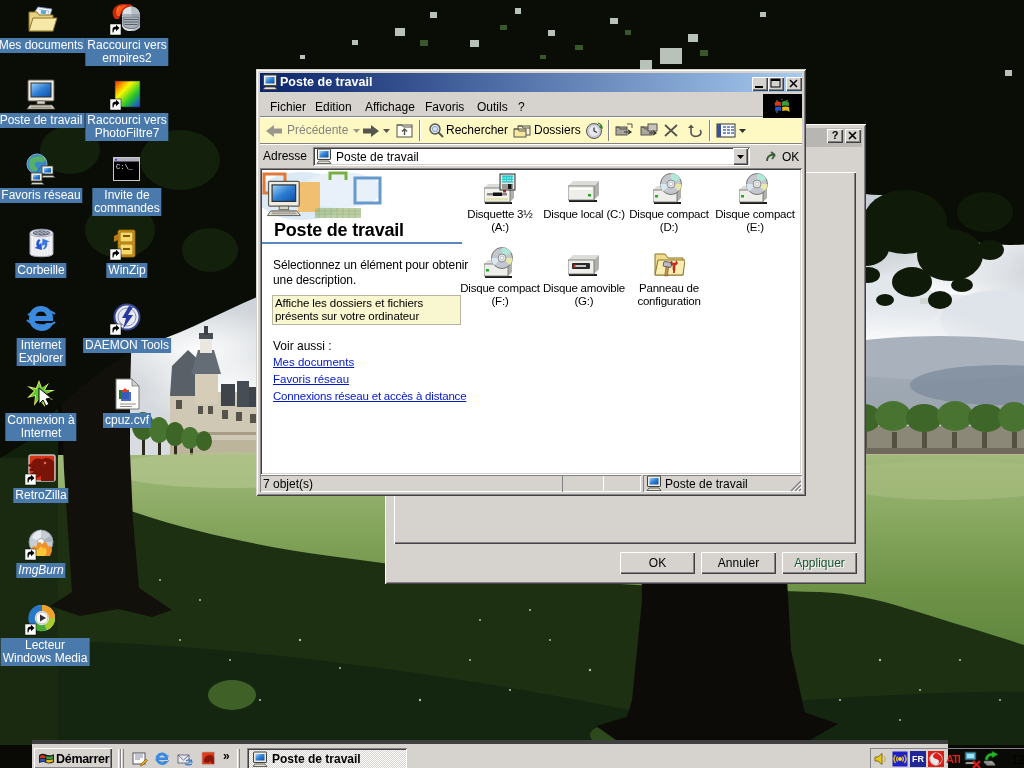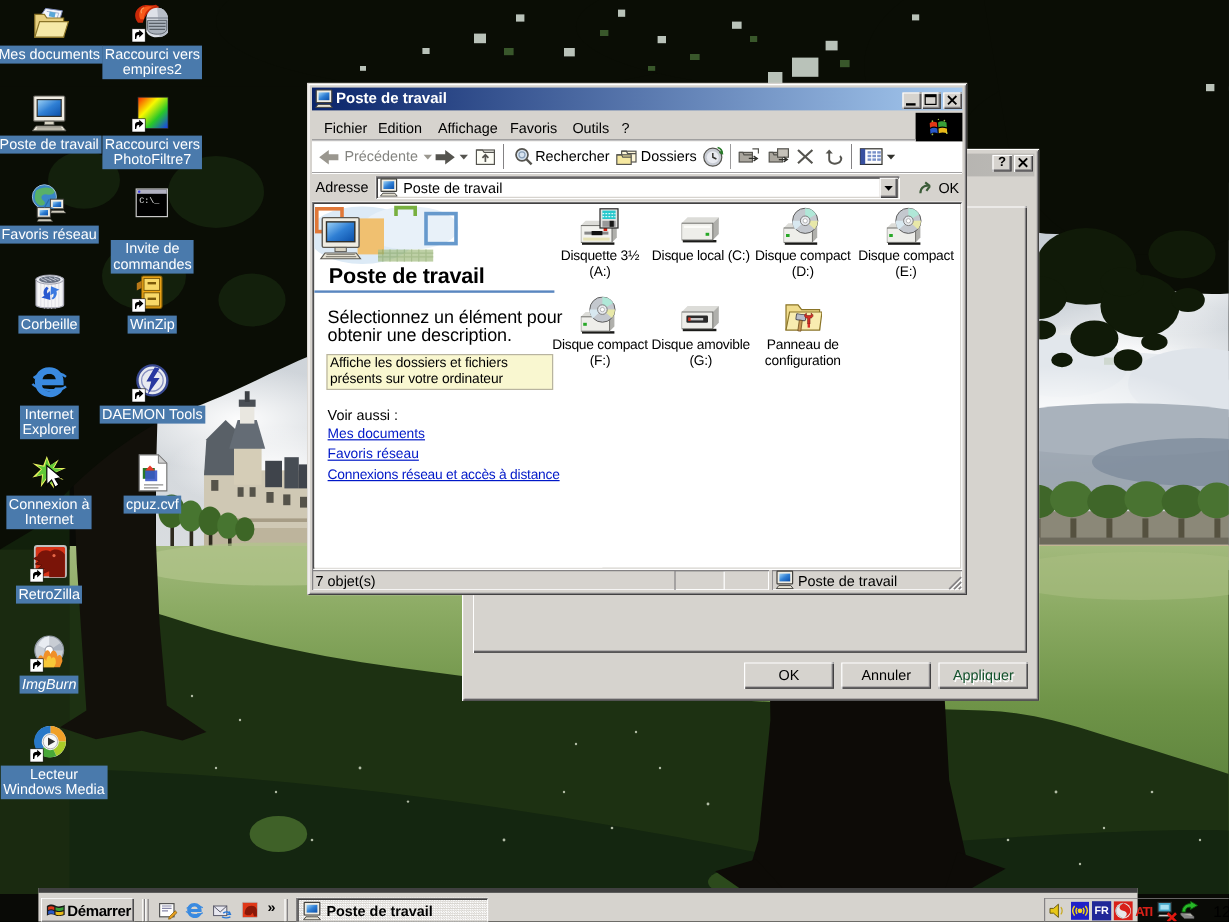--- a/index.html
+++ b/index.html
@@ -388,21 +388,21 @@
  <use href="#shortcut"></use>
 </svg>
 <div class="dlabel" style="left:127px;top:113px;transform:translateX(-50%);">Raccourci vers<br>PhotoFiltre7</div>
 <svg class="abs" style="left:110px;top:153px" width="33" height="33" viewBox="0 0 33 33">
  <rect x="3" y="4" width="27" height="24" fill="#c8c8c8"></rect>
  <rect x="4" y="5" width="25" height="22" fill="#000"></rect>
  <rect x="4" y="5" width="25" height="3.5" fill="#b0b0c0"></rect>
  <circle cx="6" cy="6.7" r="1" fill="#3838e8"></circle>
  <text x="6" y="16" font-size="7" fill="#e8e8e8" font-family="Liberation Mono,monospace">C:\_</text>
 </svg>
-<div class="dlabel" style="left:127px;top:188px;transform:translateX(-50%);margin-top:12px;">Invite de<br>commandes</div>
+<div class="dlabel" style="left:127px;top:188px;transform:translateX(-50%);">Invite de<br>commandes</div>
 <svg class="abs" style="left:110px;top:228px" width="33" height="33" viewBox="0 0 33 33">
  <rect x="8" y="2" width="17" height="27" rx="1.5" fill="#f0a818" stroke="#7a5808" stroke-width="1"></rect>
  <rect x="10" y="4" width="13" height="10" fill="#f8d868" stroke="#7a5808" stroke-width="0.8"></rect>
  <rect x="10" y="16" width="13" height="11" fill="#f8d868" stroke="#7a5808" stroke-width="0.8"></rect>
  <rect x="13" y="7" width="7" height="2" fill="#7a5808"></rect>
  <rect x="13" y="20" width="7" height="2" fill="#7a5808"></rect>
  <path d="M4,8 L8,6 L8,12 L4,14 Z" fill="#b87818"></path>
  <use href="#shortcut"></use>
 </svg>
 <div class="dlabel" style="left:127px;top:263px;transform:translateX(-50%);">WinZip</div>
@@ -479,21 +479,21 @@
           <circle cx="3" cy="3" r="0.7"></circle>
           <circle cx="13" cy="2.5" r="0.7"></circle>
           <circle cx="15" cy="13" r="0.7"></circle>
           <circle cx="3" cy="14" r="0.7"></circle>
           <circle cx="8" cy="1.5" r="0.6"></circle>
         </g>
     </svg>
   </div>
   <div class="abs" style="left:4px;top:47px;width:503px;height:2px;box-shadow:inset 0 1px 0 #848284, inset 0 2px 0 #fff;"></div>
 
-  <div class="abs" id="toolbar" style="left:4px;top:49px;width:542px;height:26px;background:#ffffff;text-align:right;">
+  <div class="abs" id="toolbar" style="left:4px;top:49px;width:542px;height:26px;background:#fef9c3;text-align:right;">
     <svg class="abs" style="left:5px;top:5px" width="18" height="16" viewBox="0 0 18 16">
         <path d="M1,8 L9,2 L9,5.5 L17,5.5 L17,10.5 L9,10.5 L9,14 Z" fill="#9a978f"></path>
       </svg>
     <span class="abs" style="left:27px;top:5px;font-size:12px;color:#848480;">Précédente</span>
     <svg class="abs" style="left:92px;top:10px" width="9" height="6">
         <path d="M1,1 L8,1 L4.5,5 Z" fill="#9a978f"></path>
       </svg>
     <svg class="abs" style="left:102px;top:5px" width="18" height="16" viewBox="0 0 18 16">
         <path d="M17,8 L9,2 L9,5.5 L1,5.5 L1,10.5 L9,10.5 L9,14 Z" fill="#55544f"></path>
       </svg>
@@ -598,21 +598,21 @@
         <g opacity="0.75">
             <rect x="53" y="38" width="46" height="10" fill="#a8c088"></rect>
             <path d="M53,41 H99 M53,44 H99 M57,38 V48 M63,38 V48 M69,38 V48 M75,38 V48 M81,38 V48 M87,38 V48 M93,38 V48" stroke="#8aa868" stroke-width="1"></path>
           </g>
         <g transform="translate(3,9) scale(1.18)">
             <use href="#mycomp32"></use>
           </g>
       </svg>
       <div class="abs" style="left:12px;top:50px;font-size:18px;font-weight:bold;color:#000;letter-spacing:-0.2px;">Poste de travail</div>
       <div class="abs" style="left:0px;top:72px;width:200px;height:2px;background:#5a87c0;"></div>
-      <div class="abs" style="left:11px;top:88px;width:200px;font-size:15px;line-height:14.5px;color:#000;letter-spacing:-0.1px;">Sélectionnez un élément pour obtenir une description.</div>
+      <div class="abs" style="left:11px;top:88px;width:200px;font-size:12px;line-height:14.5px;color:#000;letter-spacing:-0.1px;">Sélectionnez un élément pour obtenir une description.</div>
       <div class="abs" style="left:10px;top:125px;width:183px;background:#f9f7d0;border:1px solid #b8b4a0;font-size:11.5px;line-height:13px;color:#000;padding:1px 2px;letter-spacing:-0.1px;">Affiche les dossiers et fichiers présents sur votre ordinateur</div>
       <div class="abs" style="left:11px;top:169px;font-size:12px;color:#000;">Voir aussi :</div>
       <div class="abs" style="left:11px;top:186px;font-size:11.5px;color:#0018c8;text-decoration:underline;">Mes documents</div>
       <div class="abs" style="left:11px;top:203px;font-size:11.5px;color:#0018c8;text-decoration:underline;">Favoris réseau</div>
       <div class="abs" style="left:11px;top:220px;font-size:11.5px;color:#0018c8;text-decoration:underline;letter-spacing:-0.2px;">Connexions réseau et accès à distance</div>
     </div>
     <div class="abs" id="files" style="left:0;top:0;width:540px;height:303px;font-size:12px;">
       <svg class="abs" style="left:224px;top:5px" width="32" height="32">
           <use href="#floppy32"></use>
         </svg>

